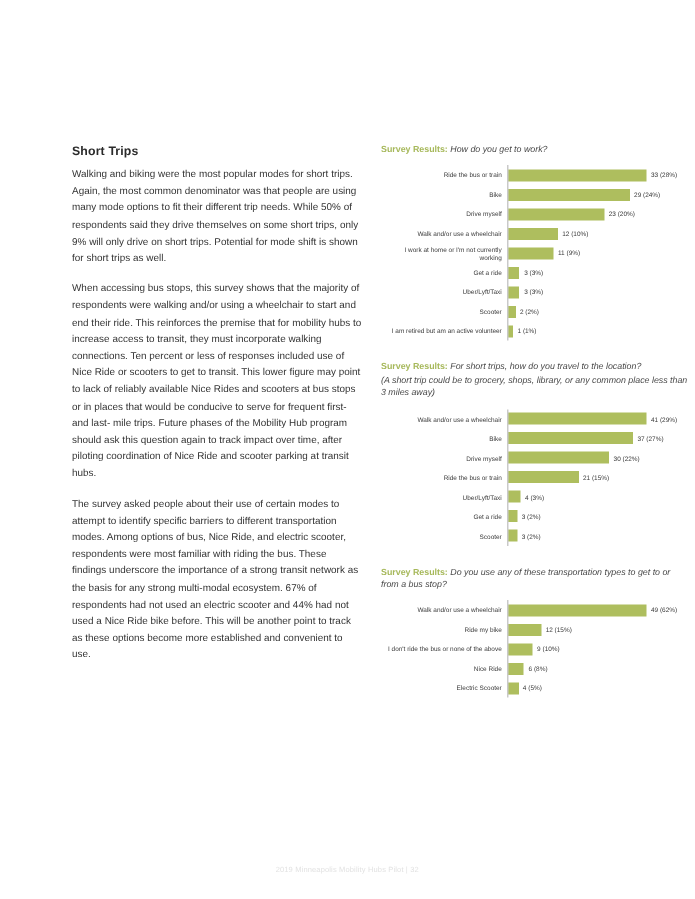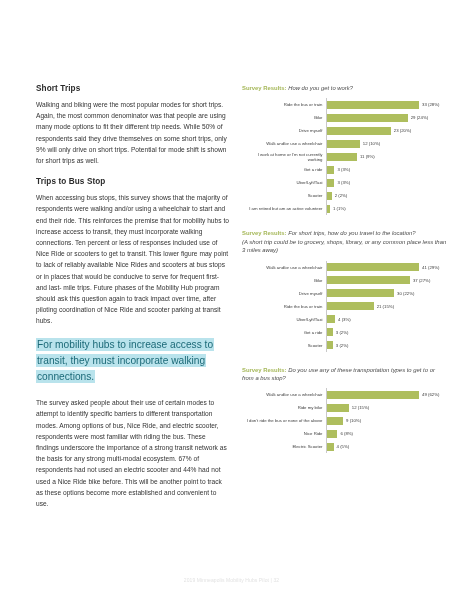--- a/index.html
+++ b/index.html
@@ -6,21 +6,21 @@
   html, body {
     width: 463px; height: 599px;
     background: #ffffff;
     font-family: "Liberation Sans", sans-serif;
     overflow: hidden;
   }
   .page {
     position: relative;
     width: 463px; height: 599px;
     background: #ffffff;
-    padding: 4px;
+    padding: 16px;
   }
   .columns {
     display: flex;
     gap: 12px;
     padding: 80px 28px 0 32px;
   }
   .col-left { width: 194px; flex: 0 0 194px; }
   .col-right { width: 205px; flex: 0 0 205px; }
 
   h2.section-head {
@@ -129,26 +129,22 @@
 <body>
 
 <div class="page">
   <div class="columns">
 
     <div class="col-left">
 
       <h2 class="section-head">Short Trips</h2>
       <p class="body">Walking and biking were the most popular modes for short trips. Again, the most common denominator was that people are using many mode options to fit their different trip needs. While 50% of respondents said they drive themselves on some short trips, only 9% will only drive on short trips. Potential for mode shift is shown for short trips as well.</p>
 
-      <h2 class="section-head spaced">Trips to Bus Stop</h2>
       <p class="body">When accessing bus stops, this survey shows that the majority of respondents were walking and/or using a wheelchair to start and end their ride. This reinforces the premise that for mobility hubs to increase access to transit, they must incorporate walking connections. Ten percent or less of responses included use of Nice Ride or scooters to get to transit. This lower figure may point to lack of reliably available Nice Rides and scooters at bus stops or in places that would be conducive to serve for frequent first- and last- mile trips. Future phases of the Mobility Hub program should ask this question again to track impact over time, after piloting coordination of Nice Ride and scooter parking at transit hubs.</p>
 
-      <div class="pullquote">
-        <span class="hl">For mobility hubs to increase access to transit, they must incorporate walking connections.</span>
-      </div>
 
       <p class="body">The survey asked people about their use of certain modes to attempt to identify specific barriers to different transportation modes. Among options of bus, Nice Ride, and electric scooter, respondents were most familiar with riding the bus. These findings underscore the importance of a strong transit network as the basis for any strong multi-modal ecosystem. 67% of respondents had not used an electric scooter and 44% had not used a Nice Ride bike before. This will be another point to track as these options become more established and convenient to use.</p>
 
 
     </div>
 
     <div class="col-right">
 
       <div class="chart-block">
         <div class="chart-title">

